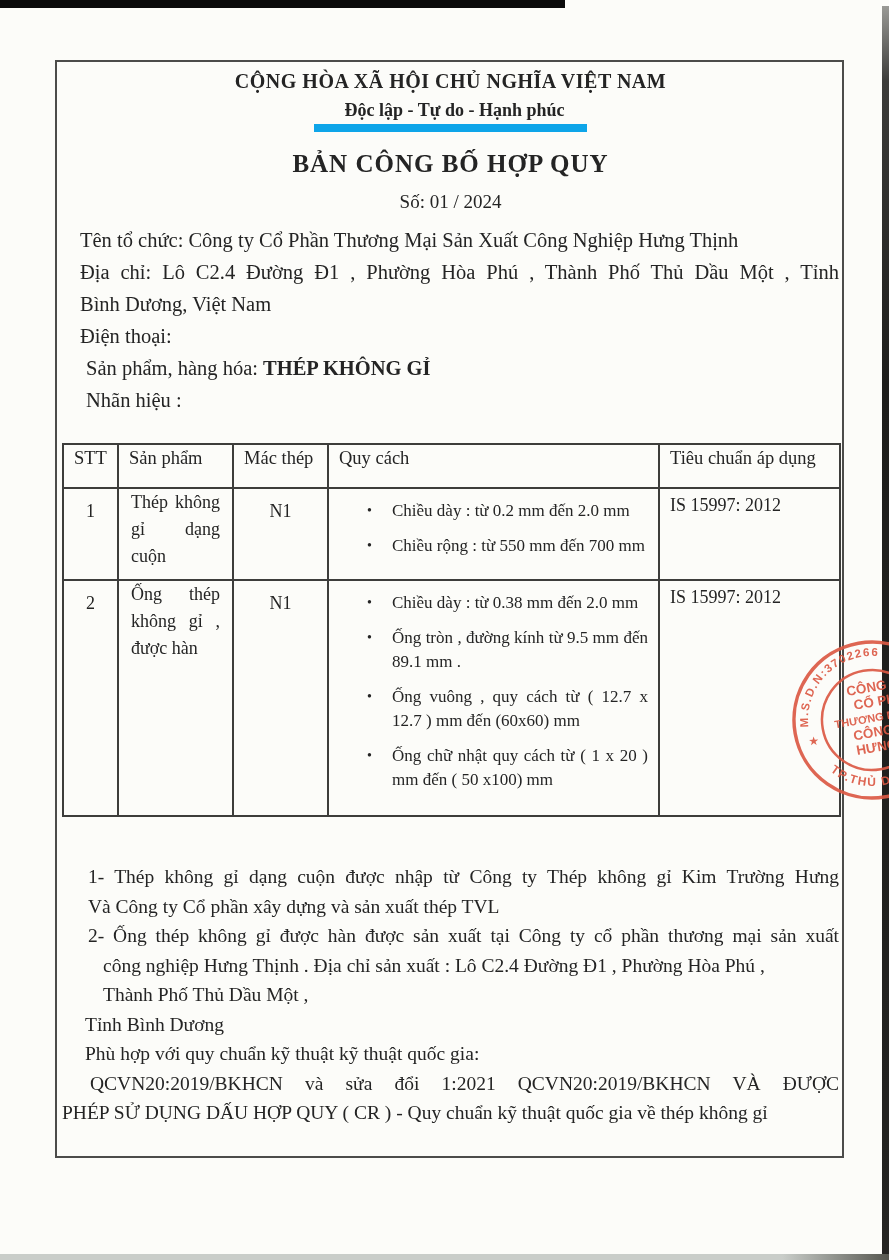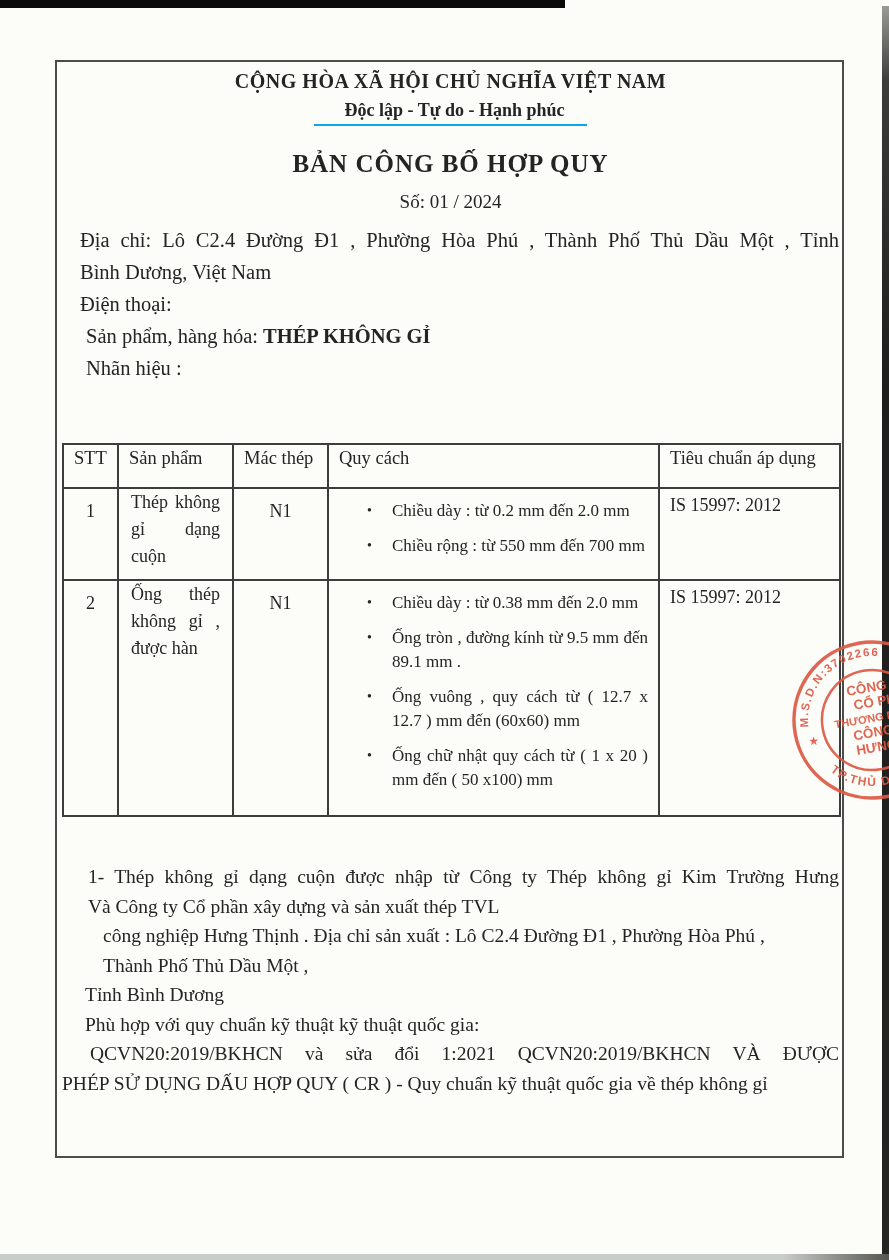--- a/index.html
+++ b/index.html
@@ -14,21 +14,21 @@
     background:linear-gradient(#9a9a96 0%,#3c3c3a 6%,#1e1e1c 30%,#242422 100%);}
   .scan-bottom{position:absolute;left:0;bottom:0;width:889px;height:6px;
     background:linear-gradient(90deg,#c9cdc9 0%,#c9cdc9 88%,#55564f 100%);}
   
   .frame{position:absolute;left:55px;top:60px;width:789px;height:1098px;
     border:2px solid #4c4c4a;box-sizing:border-box;}
   
   .hline{position:absolute;left:55px;width:791px;text-align:center;}
   .nat-title{top:70px;font-size:20px;font-weight:700;letter-spacing:.5px;}
   .motto{top:100px;font-size:18px;font-weight:700;}
-  .motto span{display:inline-block;border-bottom:2px solid #0ea5e9;padding:0 22px 3px 30px;}
+  .motto span{display:inline-block;border-bottom:8px solid #0ea5e9;padding:0 22px 3px 30px;}
   .doc-title{top:150px;font-size:25px;font-weight:700;letter-spacing:1px;}
   .doc-num{top:191px;font-size:19px;}
   
   .info{position:absolute;left:62px;top:224px;width:777px;font-size:20.5px;line-height:32px;}
   .i1{padding-left:18px;}
   .i2{padding-left:24px;}
   .jl{text-align:justify;text-align-last:justify;}
   .bold{font-weight:700;}
   
   table.spec{position:absolute;left:62px;top:443px;width:777px;border-collapse:collapse;
@@ -69,20 +69,21 @@
   <div class="frame"></div>
 
   <div class="hline nat-title">CỘNG HÒA XÃ HỘI CHỦ NGHĨA VIỆT NAM</div>
   <div class="hline motto">
     <span>Độc lập - Tự do - Hạnh phúc</span>
   </div>
   <div class="hline doc-title">BẢN CÔNG BỐ HỢP QUY</div>
   <div class="hline doc-num">Số: 01 / 2024</div>
 
   <div class="info">
+    <div class="i1">Tên tổ chức: Công ty Cổ Phần Thương Mại Sản Xuất Công Nghiệp Hưng Thịnh</div>
     <div class="i1 jl">Địa chỉ: Lô C2.4 Đường Đ1 , Phường Hòa Phú , Thành Phố Thủ Dầu Một , Tỉnh</div>
     <div class="i1">Bình Dương, Việt Nam</div>
     <div class="i1">Điện thoại:</div>
     <div class="i2"><span>Sản phẩm, hàng hóa: </span><span class="bold">THÉP KHÔNG GỈ</span></div>
     <div class="i2">Nhãn hiệu :</div>
   </div>
 
   <table class="spec">
     <colgroup>
       <col style="width:55px">
@@ -120,20 +121,21 @@
         <div class="qitem"><span class="bdot">•</span><span>Ống chữ nhật quy cách từ ( 1 x 20 ) mm đến ( 50 x100) mm</span></div>
       </td>
       <td class="std">IS 15997: 2012</td>
     </tr>
   </tbody>
     </table>
 
   <div class="notes">
     <div class="n1 jl">1- Thép không gỉ dạng cuộn được nhập từ Công ty Thép không gỉ Kim Trường Hưng</div>
     <div class="n1">Và Công ty Cổ phần xây dựng và sản xuất thép TVL</div>
+    <div class="n1 jl">2- Ống thép không gỉ được hàn được sản xuất tại Công ty cổ phần thương mại sản xuất</div>
     <div class="n2">công nghiệp Hưng Thịnh . Địa chỉ sản xuất : Lô C2.4 Đường Đ1 , Phường Hòa Phú ,</div>
     <div class="n2">Thành Phố Thủ Dầu Một ,</div>
     <div class="n0">Tỉnh Bình Dương</div>
     <div class="n0">Phù hợp với quy chuẩn kỹ thuật kỹ thuật quốc gia:</div>
     <div class="nq jl">QCVN20:2019/BKHCN và sửa đổi 1:2021 QCVN20:2019/BKHCN VÀ ĐƯỢC</div>
     <div class="nf">PHÉP SỬ DỤNG DẤU HỢP QUY ( CR ) -  Quy chuẩn kỹ thuật quốc gia về thép không gỉ</div>
   </div>
 
   <svg class="stamp" viewBox="0 0 200 200" xmlns="http://www.w3.org/2000/svg">
     <g transform="rotate(-10 100 100)">

